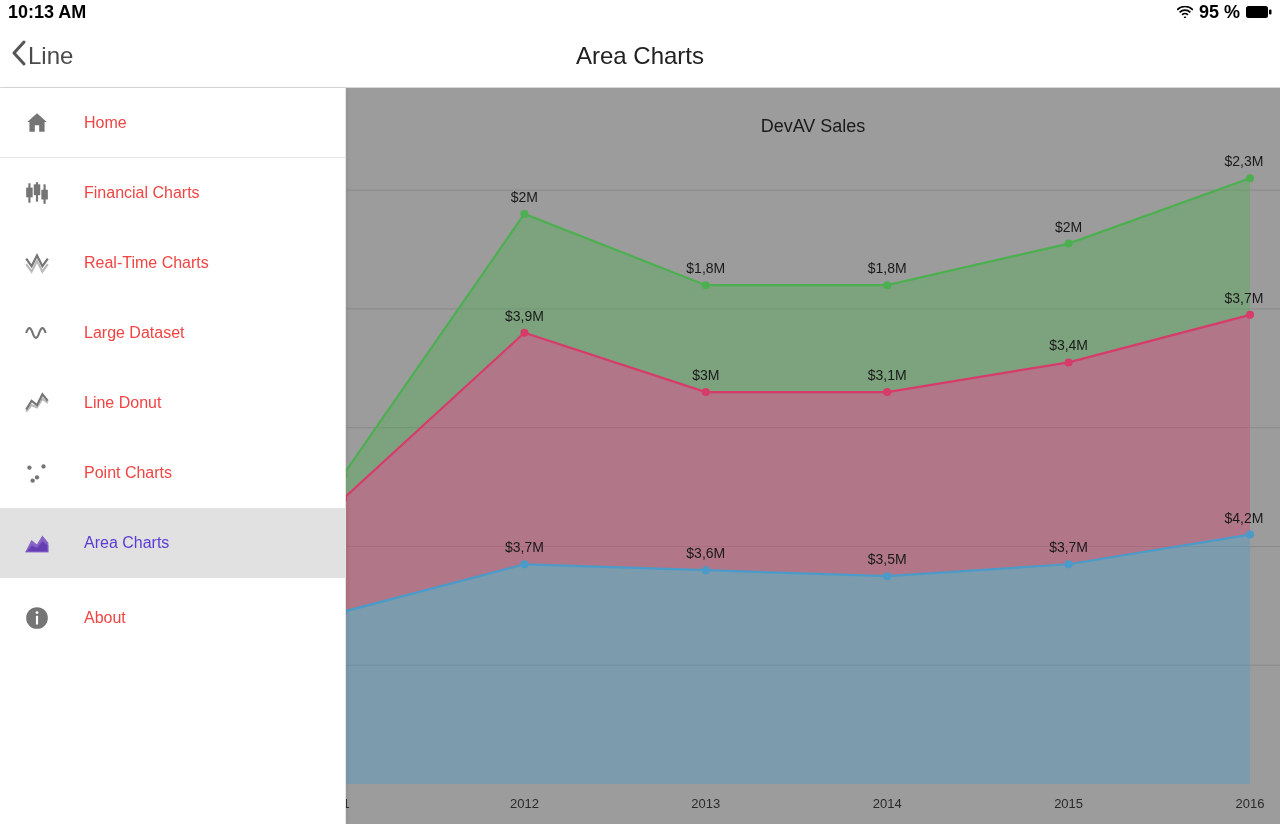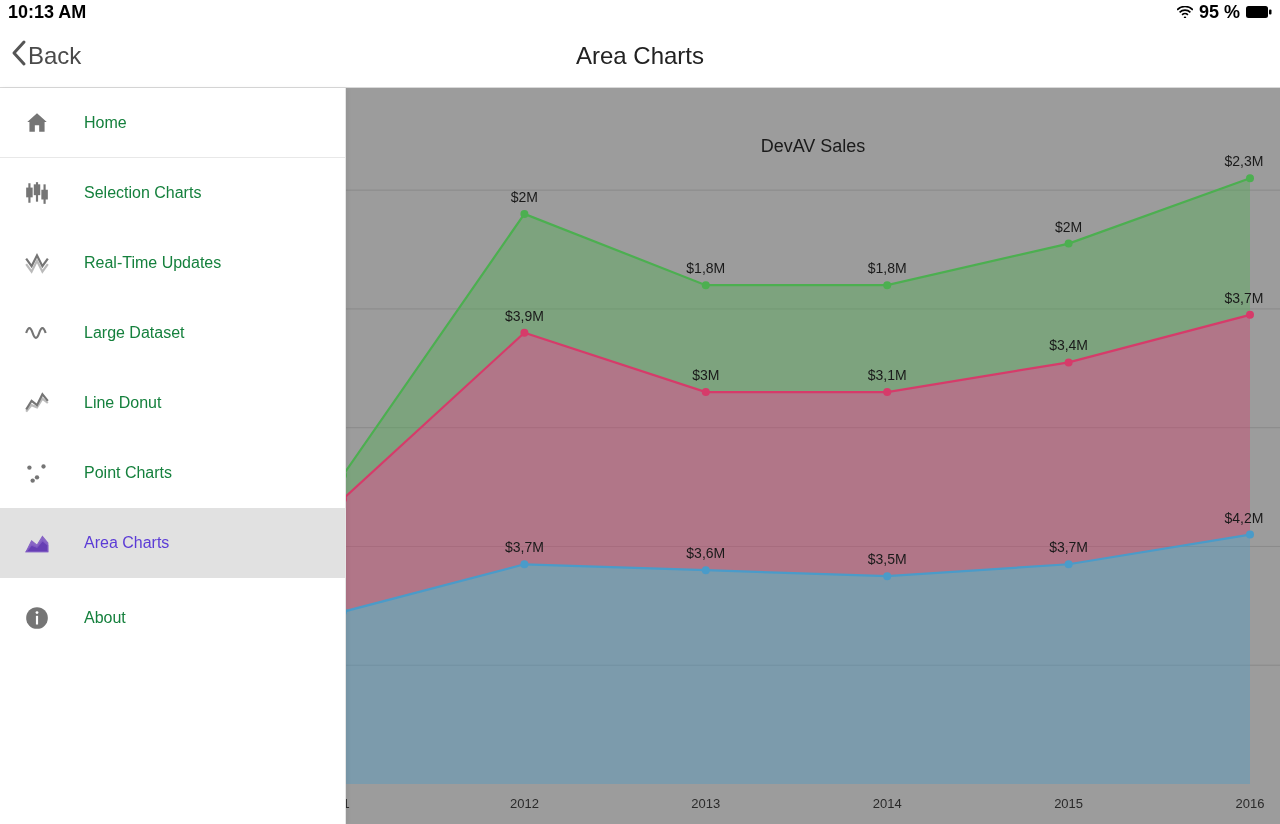--- a/index.html
+++ b/index.html
@@ -15,31 +15,31 @@
   .nav-header { height: 64px; border-bottom: 1px solid #d9d9d9; display: flex; align-items: center; position: relative; box-shadow: 0 1px 2px rgba(0,0,0,0.05); }
   .back-btn { display: flex; align-items: center; gap: 0px; font-size: 24px; color: #4a4a4a; padding-left: 10px; cursor: pointer; }
   .back-chevron { width: 18px; height: 28px; }
   .nav-title { position: absolute; left: 50%; transform: translateX(-50%); font-size: 24px; font-weight: 500; color: #222; }
   
   
   .body { display: flex; height: calc(824px - 24px - 64px); }
   
   
   .sidebar { width: 346px; background: #fff; border-right: 1px solid #e5e5e5; display: flex; flex-direction: column; box-shadow: 2px 0 4px rgba(0,0,0,0.05); z-index: 10; position: relative; }
-  .sidebar-item { height: 70px; display: flex; align-items: center; padding-left: 24px; gap: 34px; cursor: pointer; font-size: 16px; color: #15803d; font-weight: 500; }
+  .sidebar-item { height: 70px; display: flex; align-items: center; padding-left: 24px; gap: 34px; cursor: pointer; font-size: 16px; color: #ef4444; font-weight: 500; }
   .sidebar-item.section-end { border-bottom: 1px solid #e8e8e8; }
   .sidebar-item.selected { background: #e1e1e1; color: #5b3bd6; }
   .sidebar-item.selected .icon svg { stroke: #7e57c2; fill: #7e57c2; }
   .sidebar .icon { width: 26px; height: 26px; display: flex; align-items: center; justify-content: center; }
   .sidebar .icon svg { width: 26px; height: 26px; }
   .sidebar-item.about-item { height: 56px; margin-top: 12px; }
   
   
   .chart-area { flex: 1; background: #9c9c9c; position: relative; }
-  .chart-title { position: absolute; top: 28px; left: 50%; transform: translateX(-50%); font-size: 18px; color: #1a1a1a; font-weight: 400; margin-top: 20px; }
+  .chart-title { position: absolute; top: 28px; left: 50%; transform: translateX(-50%); font-size: 18px; color: #1a1a1a; font-weight: 400; }
   .chart-svg { position: absolute; inset: 0; width: 100%; height: 100%; }
   .data-label { font-size: 14px; fill: #1a1a1a; font-weight: 500; text-anchor: middle; }
   .axis-label { font-size: 13px; fill: #2a2a2a; text-anchor: middle; }
 </style>
 </head>
 <body>
 
 <div class="status-bar">
   <span>10:13 AM</span>
   <div class="status-right">
@@ -58,21 +58,21 @@
   </div>
 </div>
 
 <div class="nav-header">
   <div class="back-btn">
     <span>
       <svg class="back-chevron" viewBox="0 0 18 28">
           <path d="M14 3 L4 14 L14 25" stroke="#555" stroke-width="3" fill="none" stroke-linecap="round" stroke-linejoin="round"></path>
         </svg>
     </span>
-    <span>Back</span>
+    <span>Line</span>
   </div>
   <div class="nav-title">Area Charts</div>
 </div>
 
 <div class="body">
 
   <div class="sidebar">
 
     <div class="sidebar-item section-end">
       <span class="icon">
@@ -87,31 +87,31 @@
       <span class="icon">
         <svg viewBox="0 0 24 24" fill="none" stroke="#757575" stroke-width="2">
             <line x1="5" y1="3" x2="5" y2="21"></line>
             <rect x="3" y="8" width="4" height="7" fill="#757575"></rect>
             <line x1="12" y1="2" x2="12" y2="20"></line>
             <rect x="10" y="5" width="4" height="8" fill="#757575"></rect>
             <line x1="19" y1="4" x2="19" y2="22"></line>
             <rect x="17" y="10" width="4" height="7" fill="#757575"></rect>
           </svg>
       </span>
-      <span>Selection Charts</span>
+      <span>Financial Charts</span>
     </div>
 
     <div class="sidebar-item">
       <span class="icon">
         <svg viewBox="0 0 24 24" fill="none" stroke="#757575" stroke-width="2">
             <path d="M2 8l5 7 5-10 5 10 5-7"></path>
             <path d="M2 13l5 7 5-10 5 10 5-7" opacity="0.5"></path>
           </svg>
       </span>
-      <span>Real-Time Updates</span>
+      <span>Real-Time Charts</span>
     </div>
 
 
     <div class="sidebar-item">
       <span class="icon">
         <svg viewBox="0 0 24 24" fill="none" stroke="#757575" stroke-width="2">
             <path d="M2 12c2-6 4-6 6 0s4 6 6 0 4-6 6 0"></path>
           </svg>
       </span>
       <span>Large Dataset</span>

